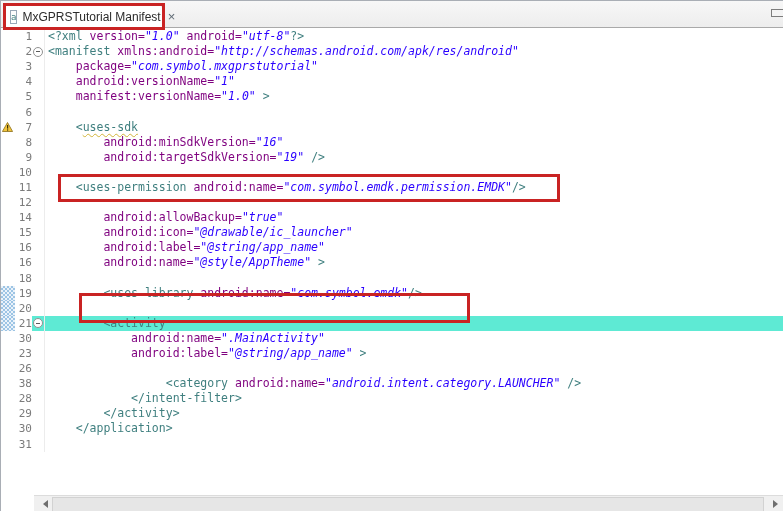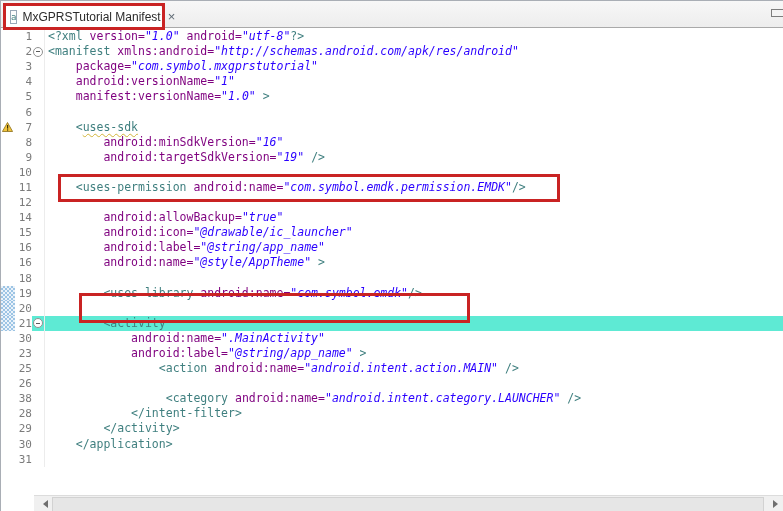--- a/index.html
+++ b/index.html
@@ -215,26 +215,20 @@
           <div class="code"><span class="p">            </span><span class="a">android:name=</span><span class="v">".MainActivity"</span></div>
         </div>
         <div class="row">
           <div class="ann"></div>
           <div class="num">23</div>
           <div class="fold"></div>
           <div class="code"><span class="p">            </span><span class="a">android:label=</span><span class="v">"@string/app_name"</span><span class="p"> </span><span class="t">&gt;</span></div>
         </div>
         <div class="row">
           <div class="ann"></div>
-          <div class="num">25</div>
-          <div class="fold"></div>
-          <div class="code"><span class="p">                </span><span class="t">&lt;action </span><span class="a">android:name=</span><span class="v">"android.intent.action.MAIN"</span><span class="p"> </span><span class="t">/&gt;</span></div>
-        </div>
-        <div class="row">
-          <div class="ann"></div>
           <div class="num">26</div>
           <div class="fold"></div>
           <div class="code"></div>
         </div>
         <div class="row">
           <div class="ann"></div>
           <div class="num">38</div>
           <div class="fold"></div>
           <div class="code"><span class="p">                 </span><span class="t">&lt;category </span><span class="a">android:name=</span><span class="v">"android.intent.category.LAUNCHER"</span><span class="p"> </span><span class="t">/&gt;</span></div>
         </div>

